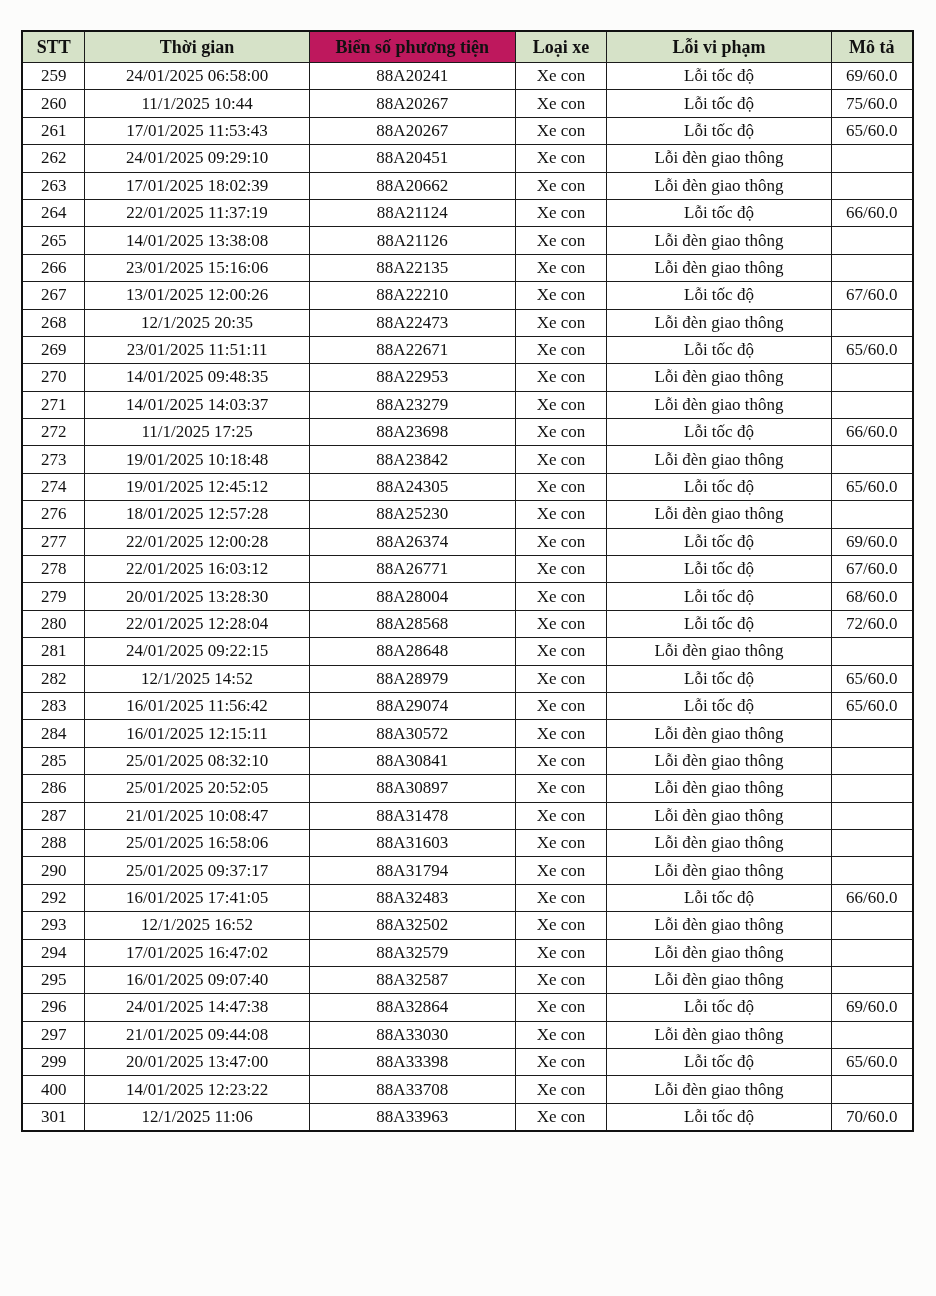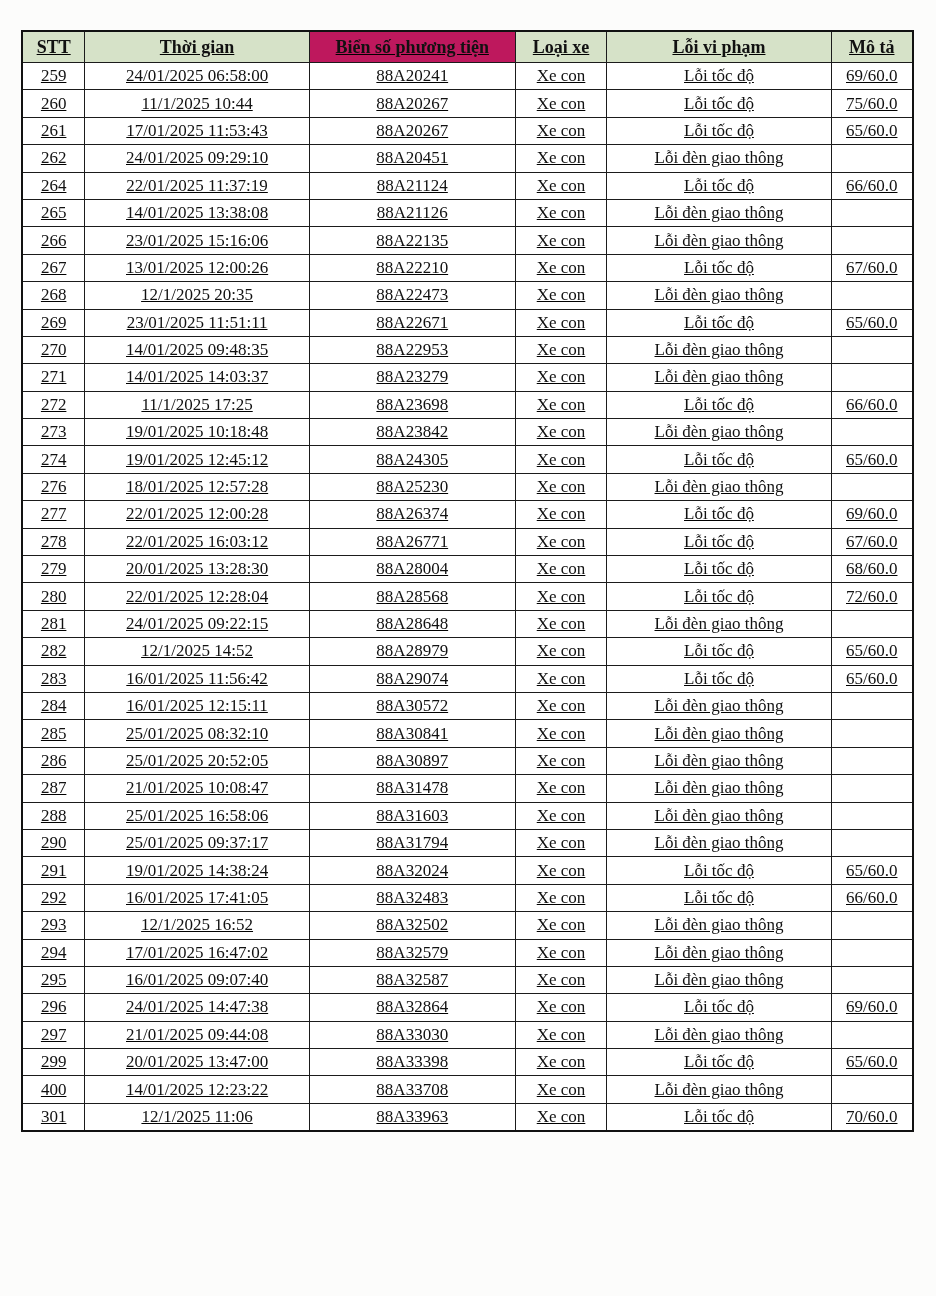--- a/index.html
+++ b/index.html
@@ -16,21 +16,20 @@
     overflow: hidden;
   }
   table.violations {
     position: absolute;
     left: 21px;
     top: 30px;
     width: 893px;
     border-collapse: collapse;
     table-layout: fixed;
     background: #ffffff;
-    text-decoration: underline;
   }
   table.violations th,
   table.violations td {
     border: 1.6px solid #1b1b1b;
     text-align: center;
     vertical-align: middle;
     padding: 0 2px;
     overflow: hidden;
     white-space: nowrap;
     color: #111111;
@@ -105,20 +104,28 @@
         </tr>
         <tr>
           <td>262</td>
           <td>24/01/2025 09:29:10</td>
           <td>88A20451</td>
           <td>Xe con</td>
           <td>Lỗi đèn giao thông</td>
           <td></td>
         </tr>
         <tr>
+          <td>263</td>
+          <td>17/01/2025 18:02:39</td>
+          <td>88A20662</td>
+          <td>Xe con</td>
+          <td>Lỗi đèn giao thông</td>
+          <td></td>
+        </tr>
+        <tr>
           <td>264</td>
           <td>22/01/2025 11:37:19</td>
           <td>88A21124</td>
           <td>Xe con</td>
           <td>Lỗi tốc độ</td>
           <td>66/60.0</td>
         </tr>
         <tr>
           <td>265</td>
           <td>14/01/2025 13:38:08</td>
@@ -303,28 +310,20 @@
           <td>Lỗi đèn giao thông</td>
           <td></td>
         </tr>
         <tr>
           <td>290</td>
           <td>25/01/2025 09:37:17</td>
           <td>88A31794</td>
           <td>Xe con</td>
           <td>Lỗi đèn giao thông</td>
           <td></td>
-        </tr>
-        <tr>
-          <td>291</td>
-          <td>19/01/2025 14:38:24</td>
-          <td>88A32024</td>
-          <td>Xe con</td>
-          <td>Lỗi tốc độ</td>
-          <td>65/60.0</td>
         </tr>
         <tr>
           <td>292</td>
           <td>16/01/2025 17:41:05</td>
           <td>88A32483</td>
           <td>Xe con</td>
           <td>Lỗi tốc độ</td>
           <td>66/60.0</td>
         </tr>
         <tr>

